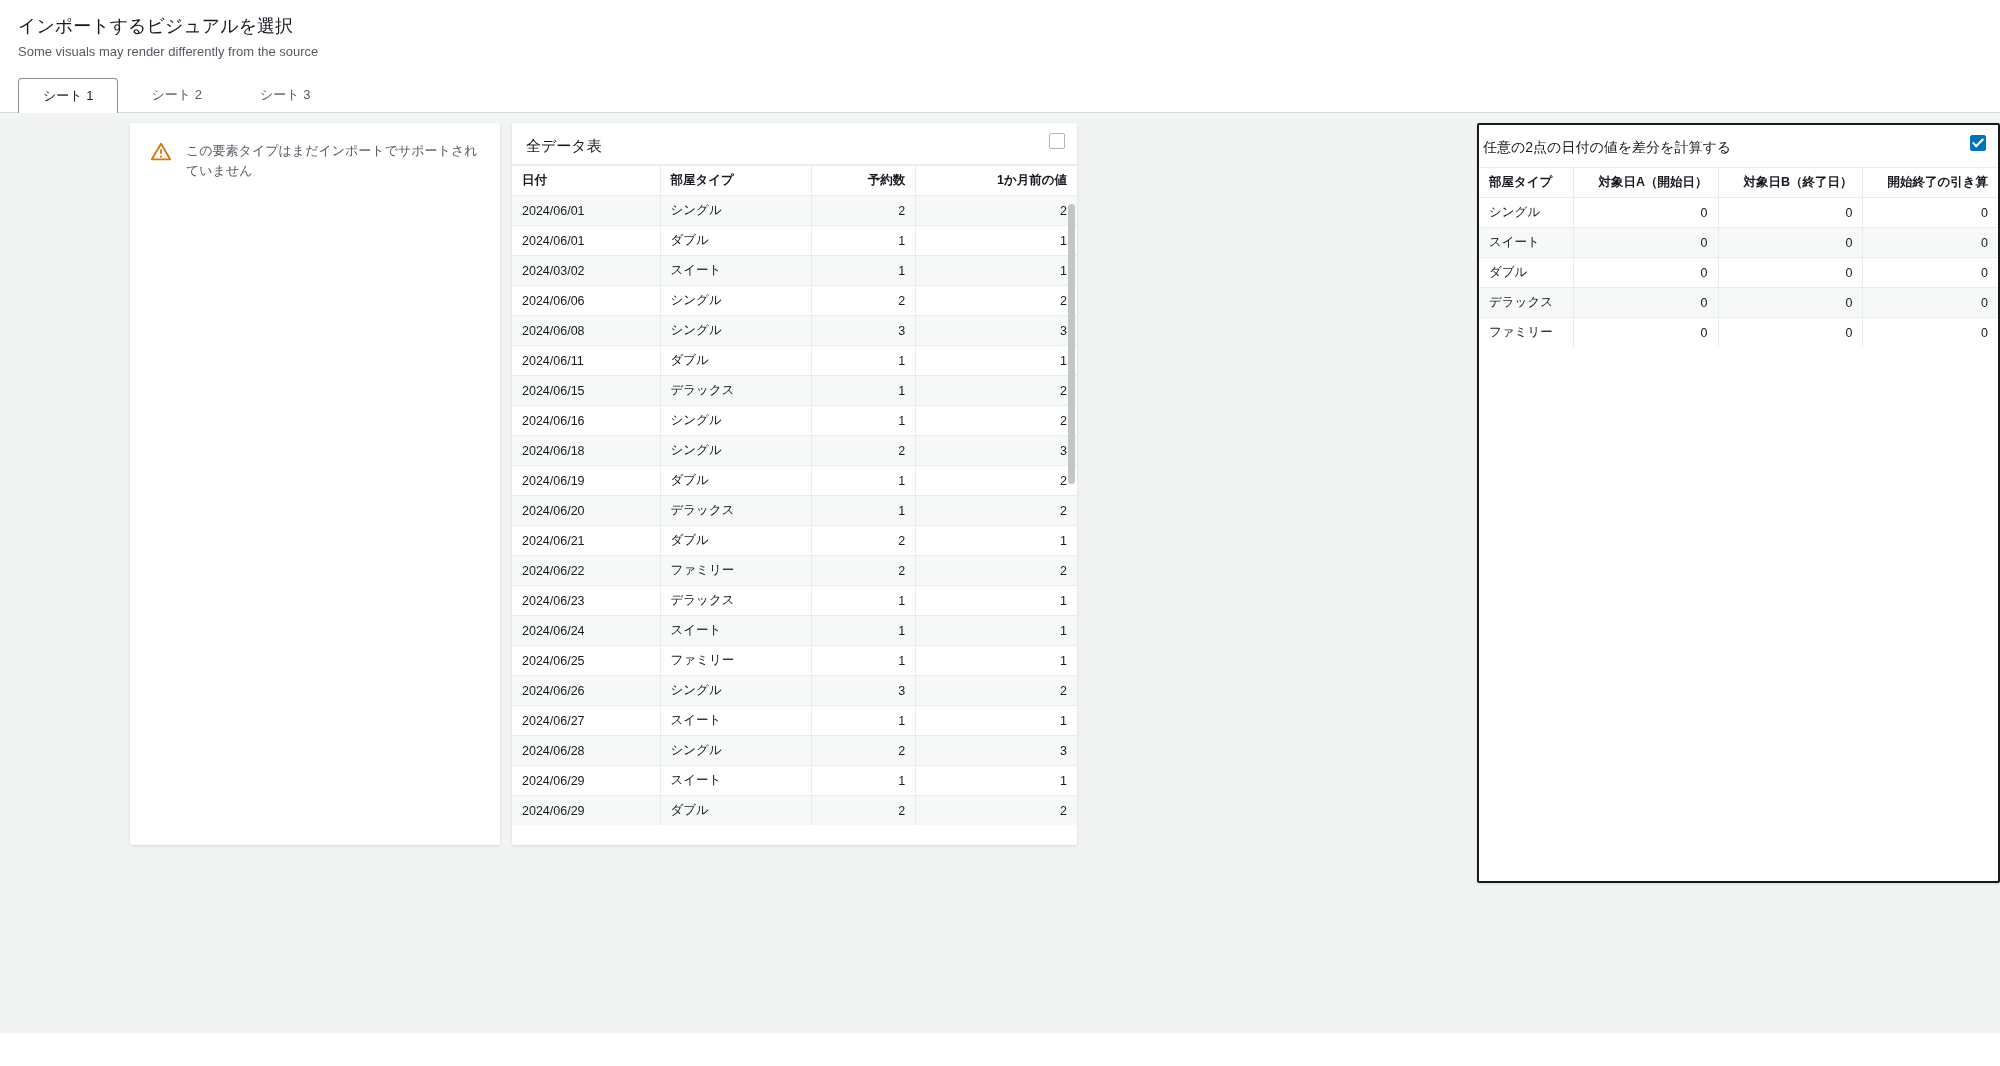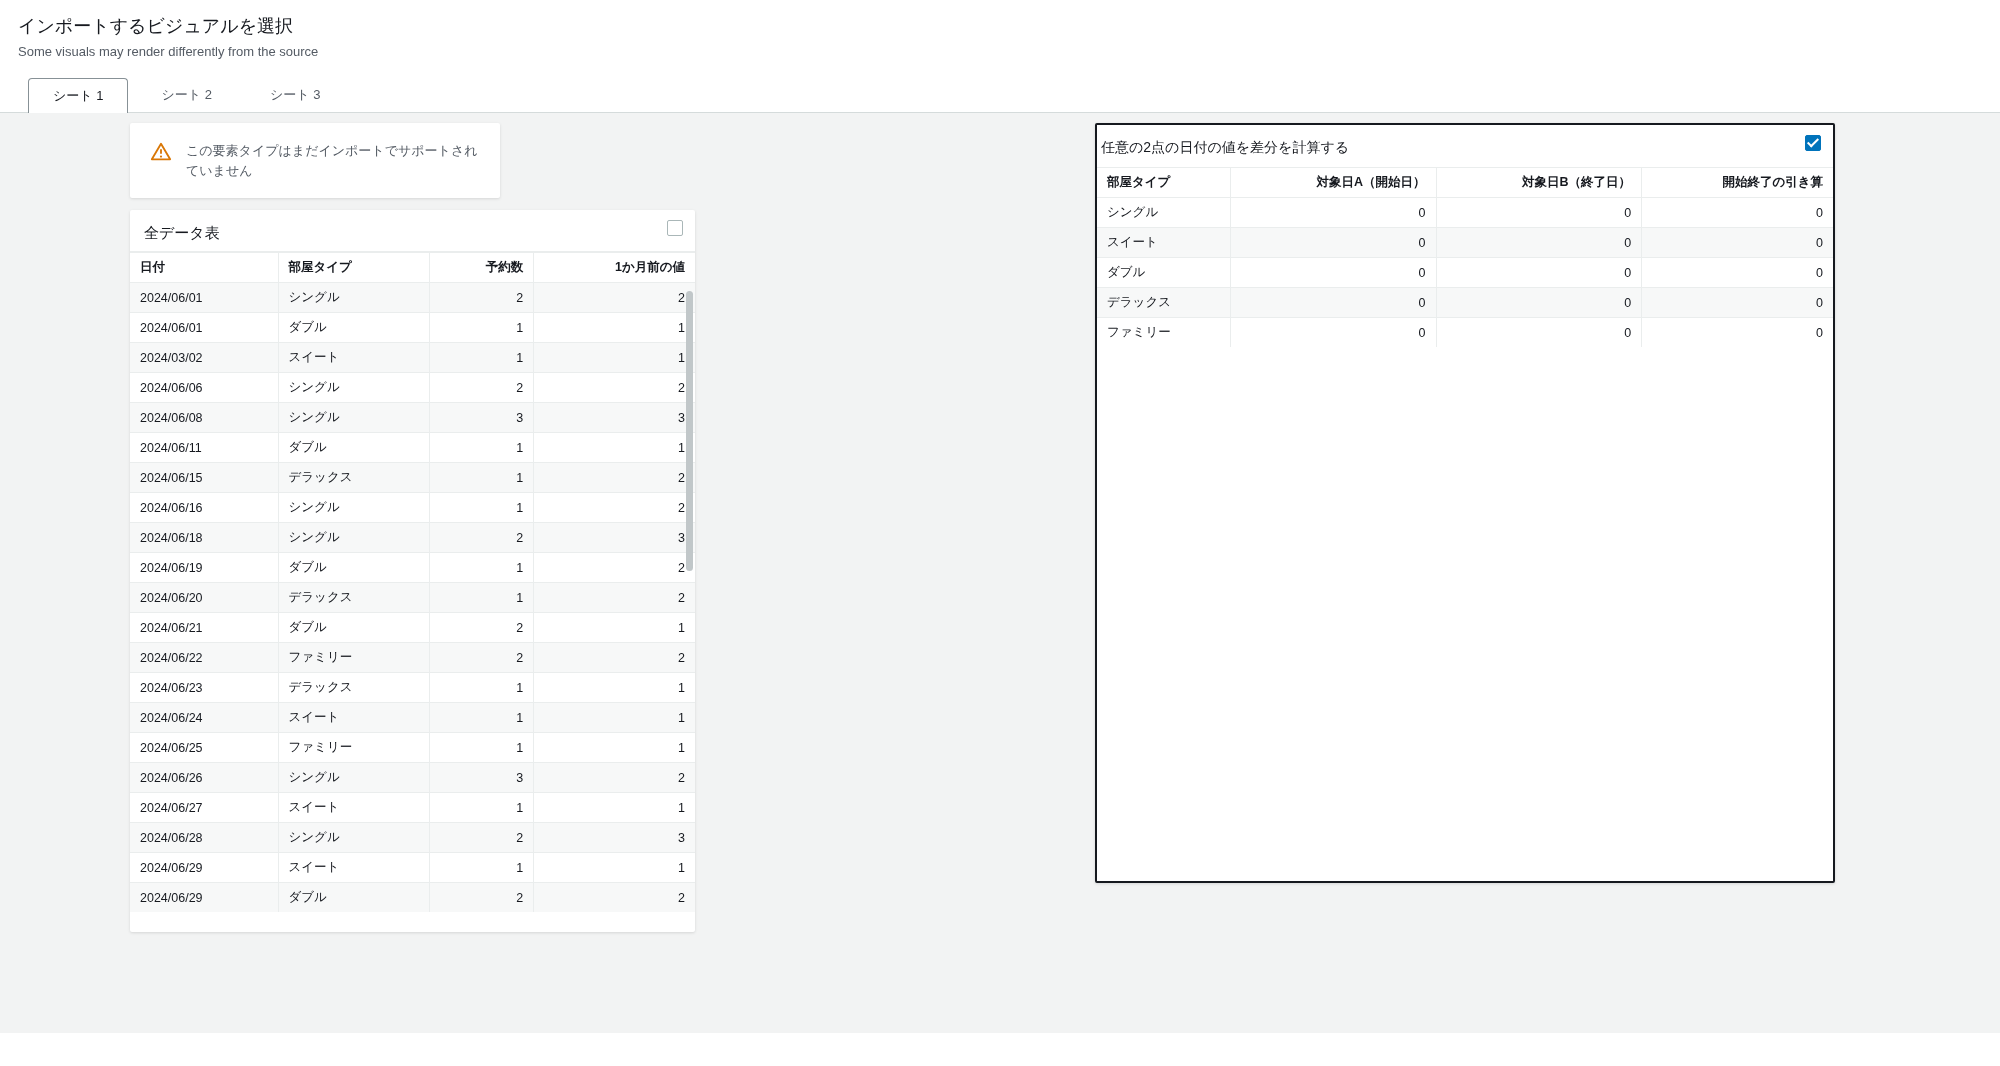--- a/index.html
+++ b/index.html
@@ -8,21 +8,21 @@
   font-size: 13px;
   color: #16191f;
   background: #fff;
 }
 .header { padding: 14px 18px 6px; }
 .header h1 { font-size: 18px; font-weight: 400; margin-bottom: 6px; }
 .header .sub { font-size: 13px; color: #545b64; }
 .tabs {
   display: flex;
   border-bottom: 1px solid #d5dbdb;
-  padding-left: 28px;
+  padding-left: 18px;
   margin-top: 12px;
 }
 .tab {
   padding: 8px 24px;
   font-size: 13px;
   color: #545b64;
   cursor: pointer;
   border: 1px solid transparent;
   border-bottom: none;
   margin-right: 8px;
@@ -39,21 +39,21 @@
   background: #f2f3f3;
   padding: 10px 0 30px;
   min-height: 920px;
   display: flex;
   gap: 400px;
   align-items: flex-start;
 }
 .left-col {
   margin-left: 130px;
   display: flex;
-  flex-direction: column;
+  flex-direction: row;
   gap: 12px;
 }
 .card {
   background: #fff;
   box-shadow: 0 1px 3px rgba(0,0,0,.12);
   border-radius: 2px;
 }
 .warn-card {
   width: 370px;
   padding: 18px 20px;

